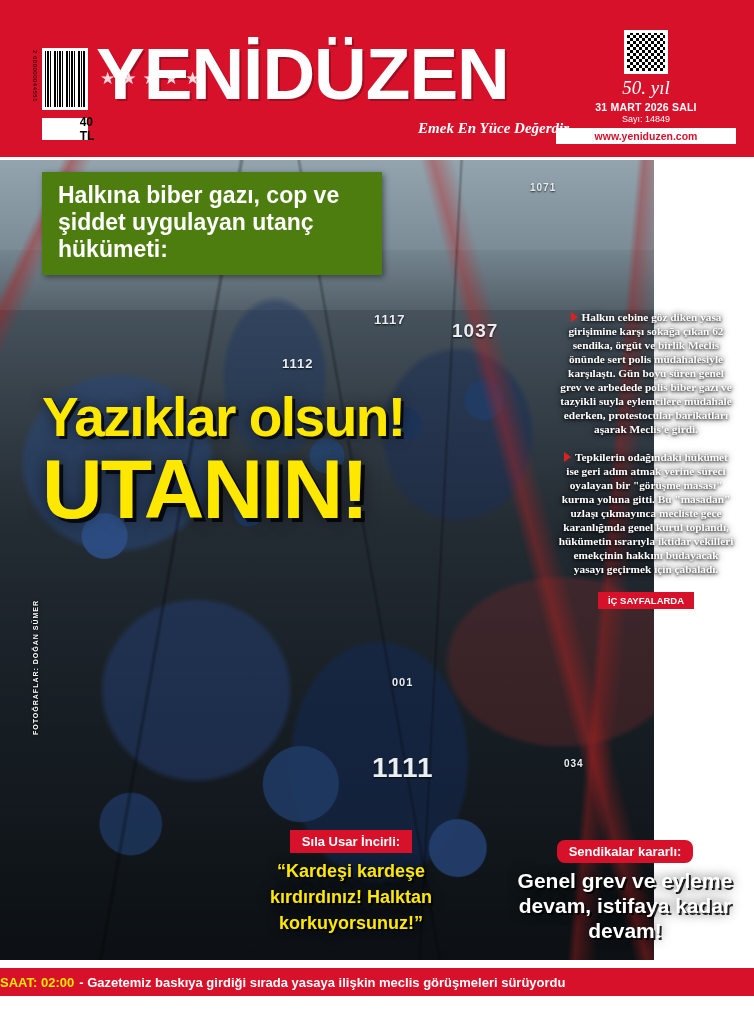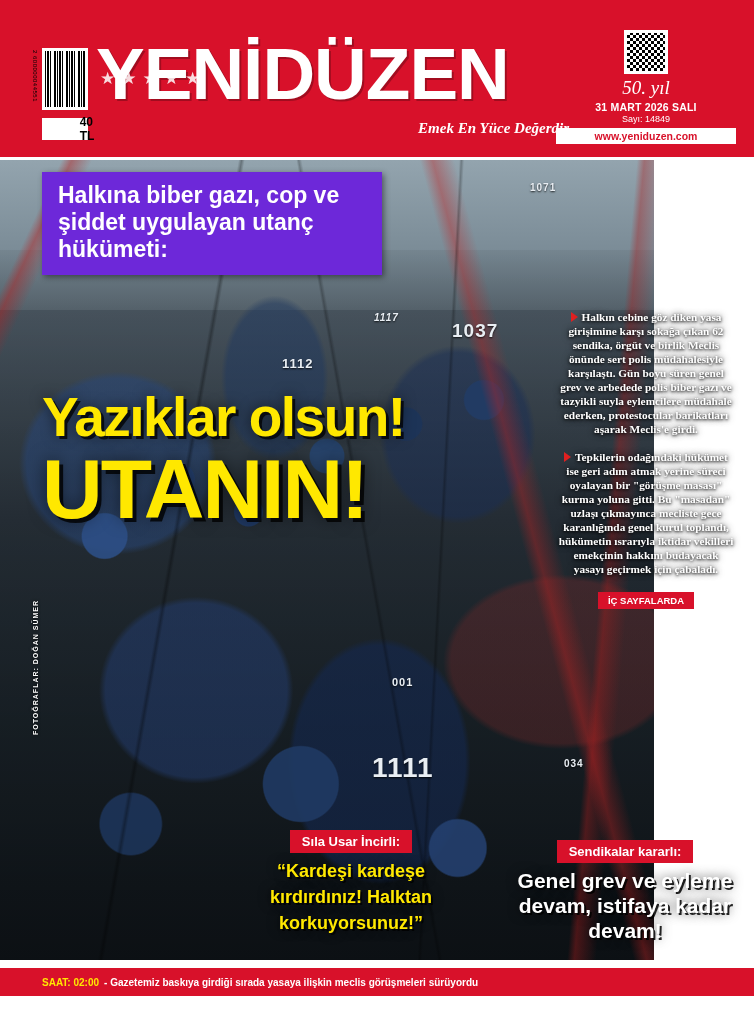--- a/index.html
+++ b/index.html
@@ -147,21 +147,21 @@
     position:absolute; left:32px; top:575px;
     transform:rotate(-90deg); transform-origin:left top;
     color:#fff; font-size:7px; letter-spacing:1px;
     white-space:nowrap; font-weight:bold;
     text-shadow:0 0 3px #000;
   }
 
   
   .kicker {
     position:absolute; left:42px; top:172px;
-    background:#6d28d9; color:#fff;
+    background:#4d7c0f; color:#fff;
     padding:10px 16px 12px 16px;
     font-weight:bold; font-size:23px; line-height:27px;
     max-width:340px;
     box-shadow:2px 2px 6px rgba(0,0,0,0.45);
   }
   .main-head {
     position:absolute; left:42px; top:390px; width:520px;
   }
   .main-head .l1 {
     font-weight:bold; font-size:55px; line-height:55px;
@@ -211,34 +211,34 @@
     margin-top:5px; color:#ffe800;
     font-weight:bold; font-size:18px; line-height:26px;
     text-shadow:2px 2px 0 rgba(0,0,0,0.8), 0 0 12px rgba(0,0,0,0.7);
   }
   .box-right {
     position:absolute; right:20px; top:840px; width:218px;
     text-align:center;
   }
   .box-right .tag {
     display:inline-block; background:#d8112a; color:#fff;
-    font-weight:bold; font-size:13px; padding:4px 12px;
+    font-weight:bold; font-size:13px; padding:4px 12px;border-radius:8px;
   }
   .box-right .quote {
     margin-top:5px; color:#fff;
     font-weight:bold; font-size:21px; line-height:25px;
     text-shadow:2px 2px 0 rgba(0,0,0,0.85), 0 0 12px rgba(0,0,0,0.7);
   }
 
   
   .bottom-bar {
     position:absolute; left:0; bottom:28px; width:754px; height:28px;
     background:#d8112a; color:#fff;
-    display:flex; align-items:center; padding-left:42px;
-    font-weight:bold; font-size:10px;
+    display:flex; align-items:center; 
+    font-weight:bold; font-size:13px;
   }
   .bottom-bar .saat { color:#ffe800; margin-right:5px; }
   .footer-white { position:absolute; left:0; bottom:0; width:754px; height:28px; background:#fff; }
 </style>
 </head>
 <body>
 
 <div class="page">
 
   <div class="masthead">
@@ -267,21 +267,21 @@
 
   <div class="photo">
     <div class="photo-sky"></div>
     <div class="crowd"></div>
     <div class="helmets"></div>
     <div class="flags"></div>
     <div class="photo-poles"></div>
 
     <div class="shield-num" style="left:530px; top:22px; font-size:10px;">1071</div>
     <div class="shield-num" style="left:688px; top:78px; font-size:12px;">POLİS</div>
-    <div class="shield-num" style="left:374px; top:152px; font-size:10px;font-style:italic;">1117</div>
+    <div class="shield-num" style="left:374px; top:152px; font-size:13px;">1117</div>
     <div class="shield-num" style="left:282px; top:196px; font-size:13px;">1112</div>
     <div class="shield-num" style="left:452px; top:160px; font-size:19px;">1037</div>
     <div class="shield-num" style="left:372px; top:592px; font-size:28px;">1111</div>
     <div class="shield-num" style="left:564px; top:598px; font-size:10px;">034</div>
     <div class="shield-num" style="left:392px; top:516px; font-size:11px;">001</div>
     <div class="shield-num" style="left:672px; top:556px; font-size:10px;">1 117</div>
 
     <div class="photo-credit">FOTOĞRAFLAR: DOĞAN SÜMER</div>
   </div>
 

